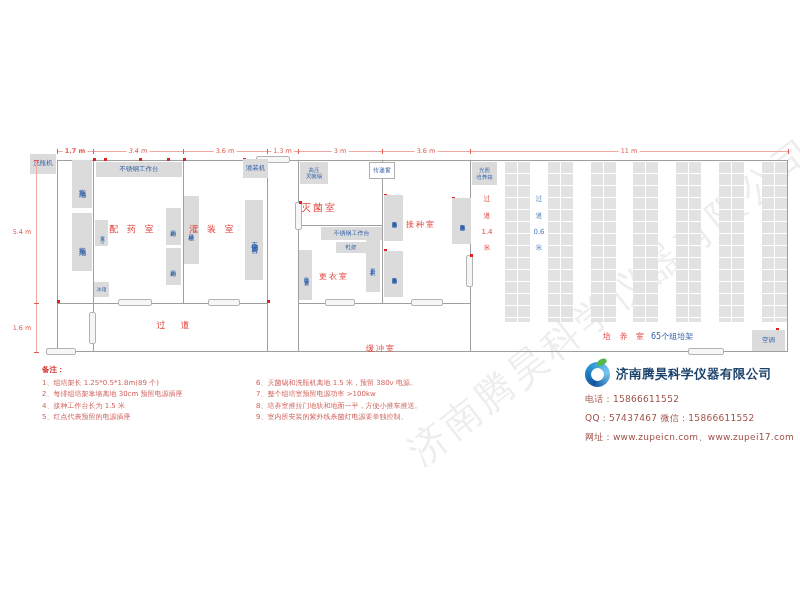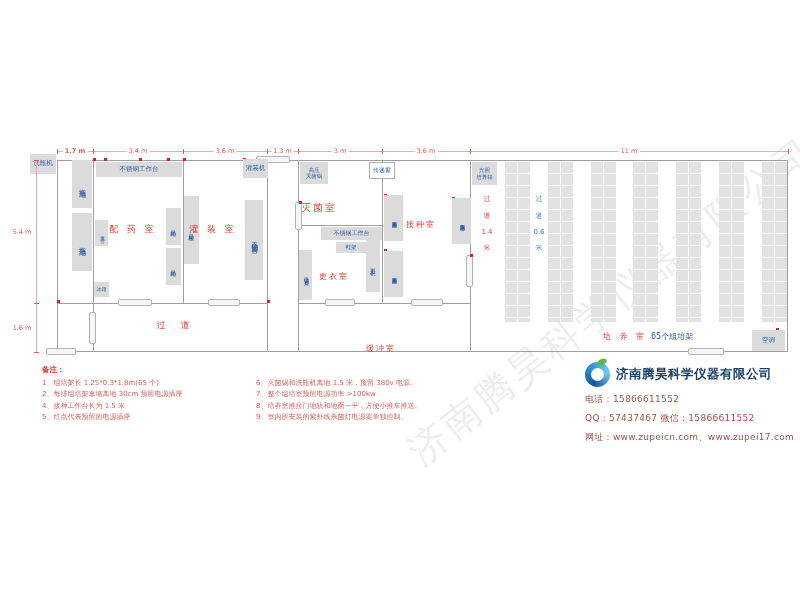--- a/index.html
+++ b/index.html
@@ -218,21 +218,21 @@
       <div class="dim-tick" style="left: 34px; top: 352px; width: 5px; height: 1px;"></div>
       <div class="dim-label" style="left: 22px; top: 327.5px;">1.6 m</div>
     </div>
   <div id="culture-label" style="left: 648px; top: 336px;">
     <span class="room">培 养 室</span><span class="count">65个组培架</span>
   </div>
   <div id="notes">
     <div class="title">备注：</div>
     <div class="cols">
       <ul class="col-left">
-          <li>1、组培架长 1.25*0.3*1.8m(65 个)</li>
+          <li>1、组培架长 1.25*0.5*1.8m(89 个)</li>
           <li>2、每排组培架靠墙离地 30cm 预留电源插座</li>
           <li>4、接种工作台长为 1.5 米</li>
           <li>5、红点代表预留的电源插座</li>
         </ul>
       <ul class="col-right">
           <li>6、灭菌锅和洗瓶机离地 1.5 米，预留 380v 电源。</li>
           <li>7、整个组培室预留电源功率 &gt;100kw</li>
           <li>8、培养室推拉门地轨和地面一平，方便小推车推送。</li>
           <li>9、室内所安装的紫外线杀菌灯电源要单独控制。</li>
         </ul>

